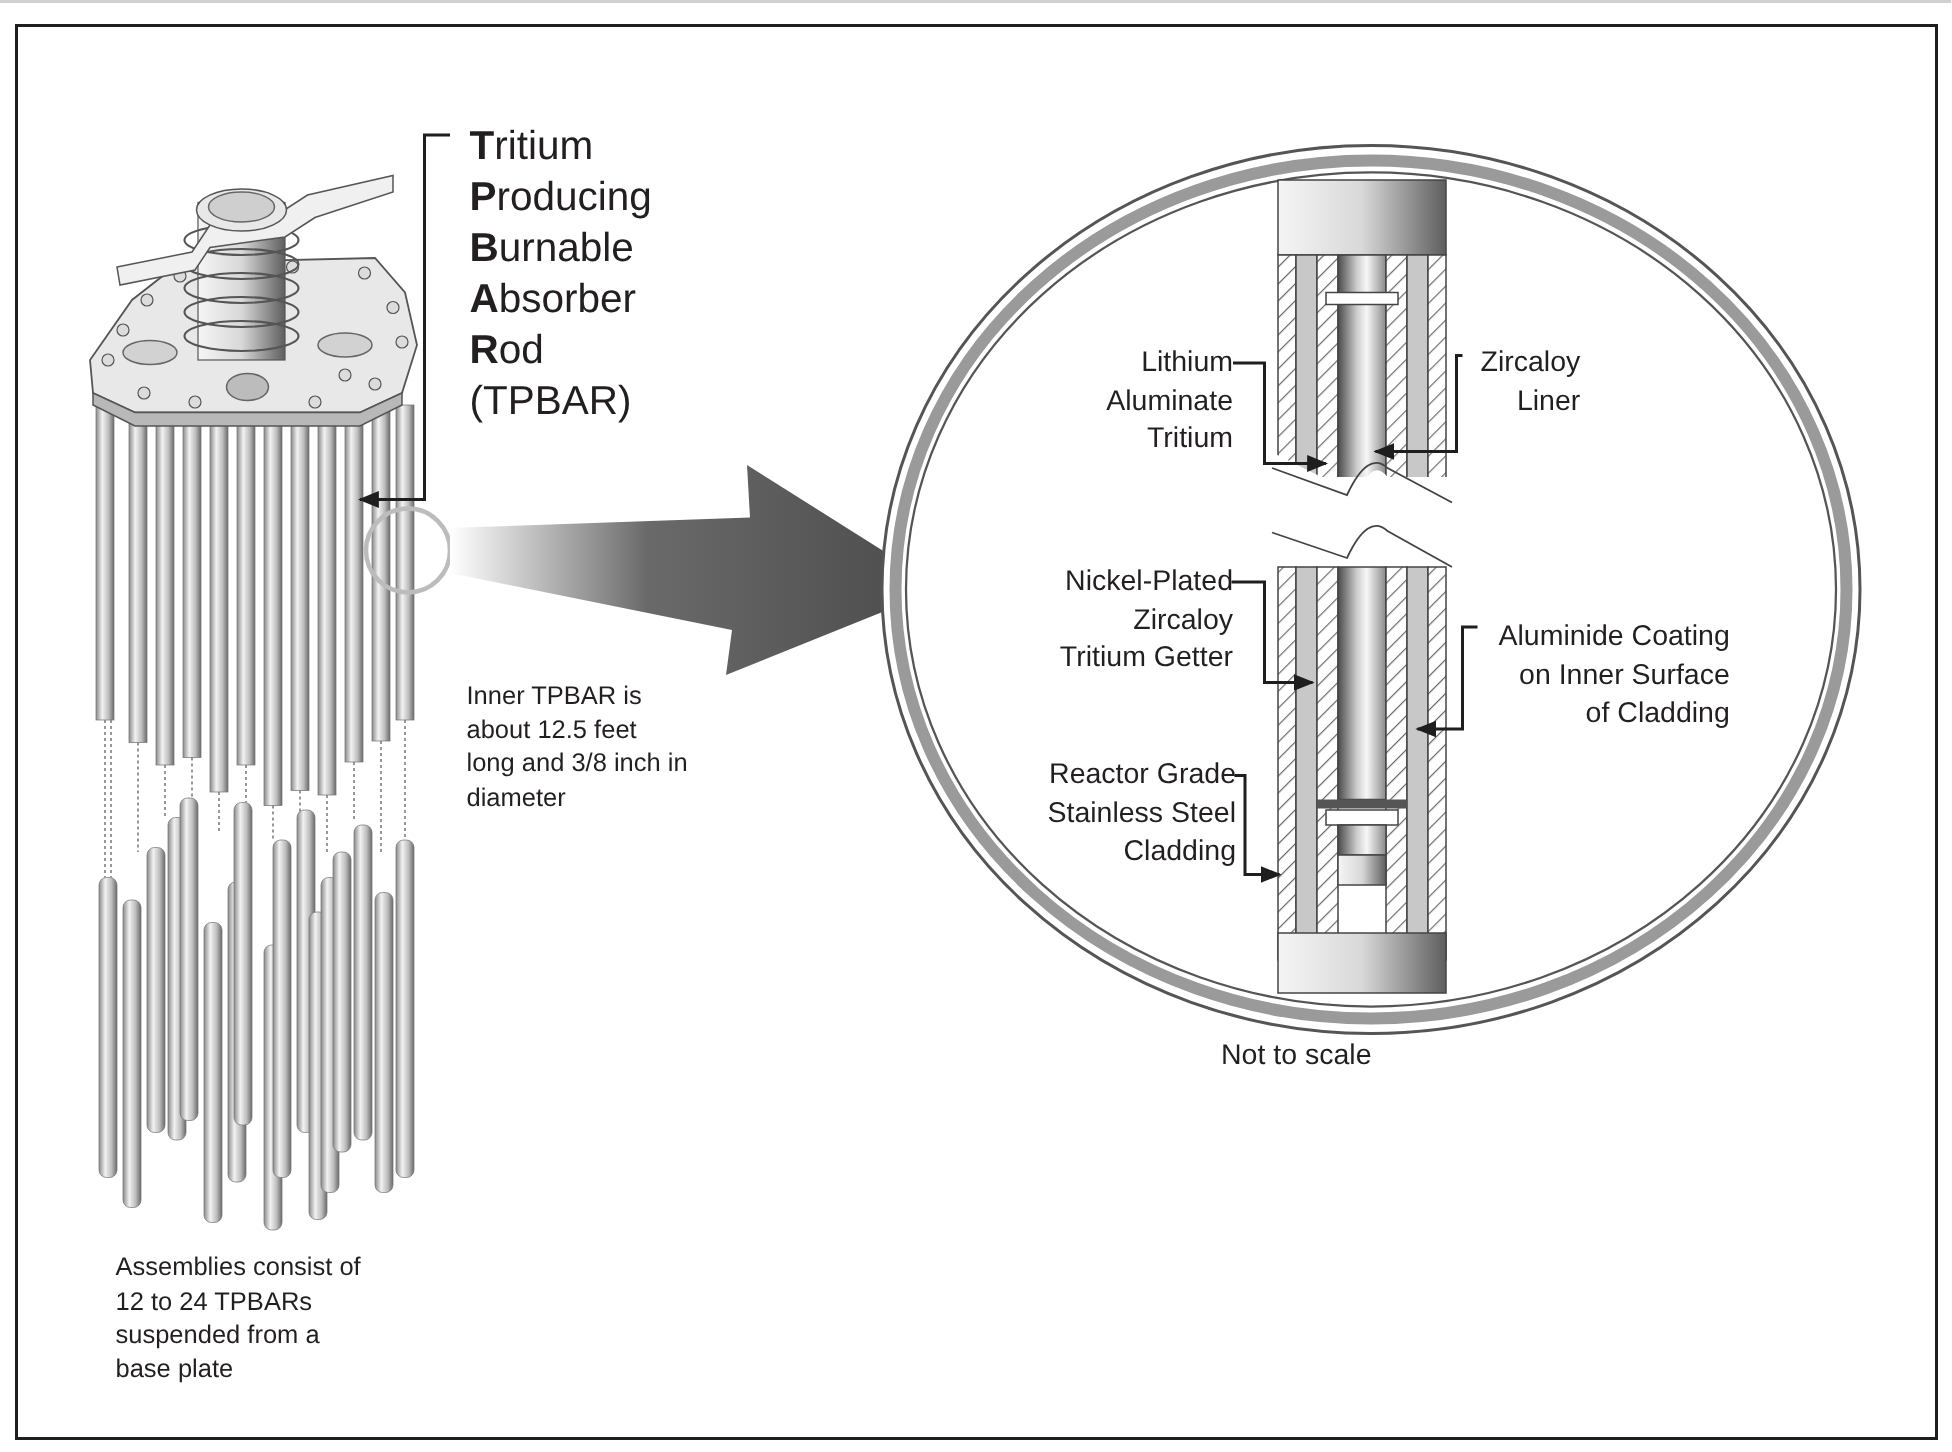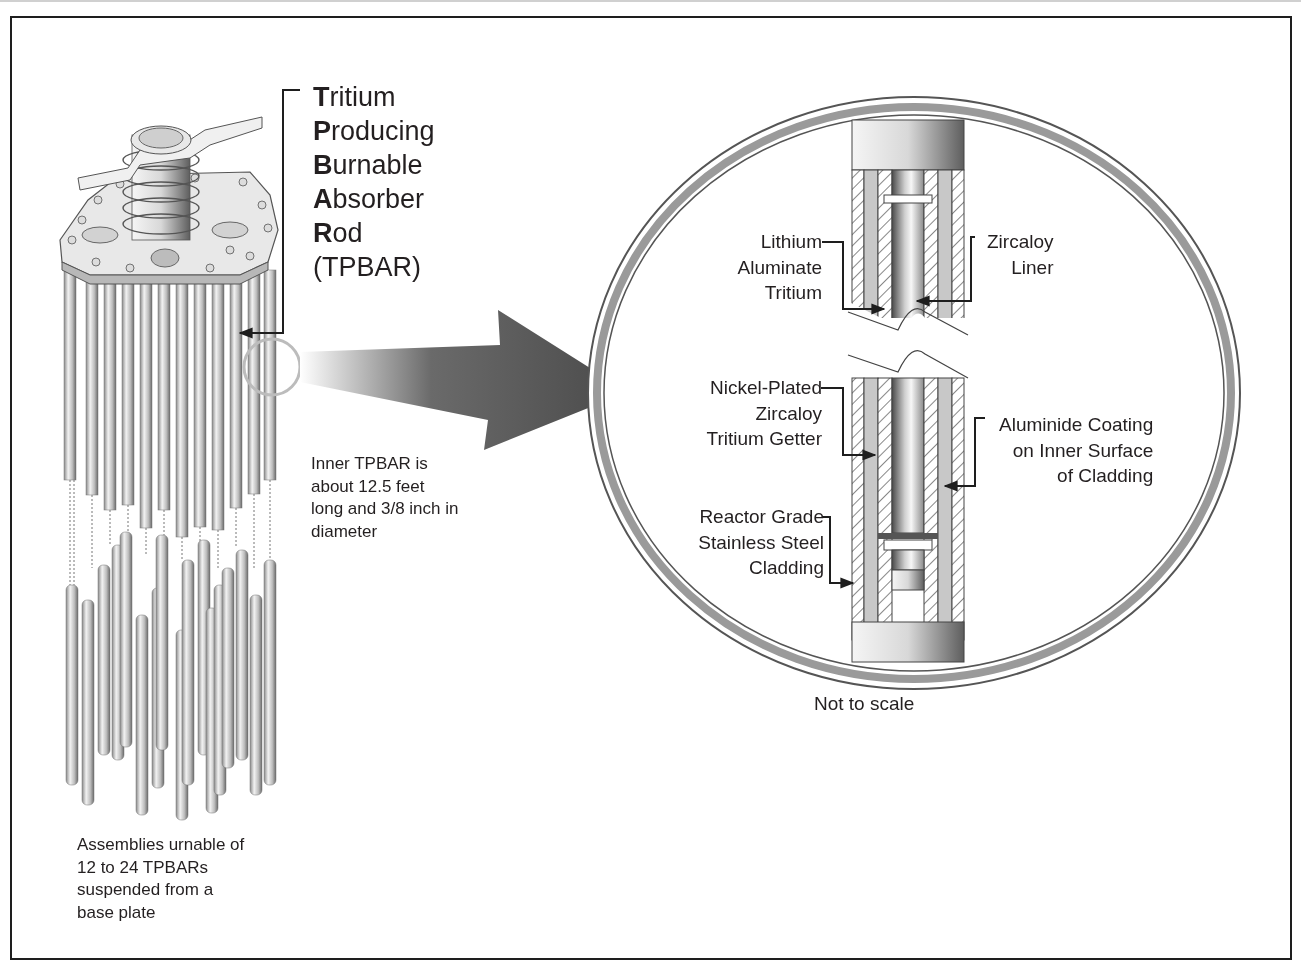--- a/index.html
+++ b/index.html
@@ -212,21 +212,21 @@
   <span class="ln"><b></b><span>(TPBAR)</span></span>
 </div>
 
 <div class="note" style="left:311px; top:453px;">
   <span class="ln">Inner TPBAR is</span>
   <span class="ln">about 12.5 feet</span>
   <span class="ln">long and 3/8 inch in</span>
   <span class="ln">diameter</span>
 </div>
 <div class="note" style="left:77px; top:834px;">
-  <span class="ln">Assemblies urnable of</span>
+  <span class="ln">Assemblies consist of</span>
   <span class="ln">12 to 24 TPBARs</span>
   <span class="ln">suspended from a</span>
   <span class="ln">base plate</span>
 </div>
 
 <div class="lbl right" style="right:479px; top:229px;">
   <span class="ln">Lithium</span>
   <span class="ln">Aluminate</span>
   <span class="ln">Tritium</span>
 </div>

